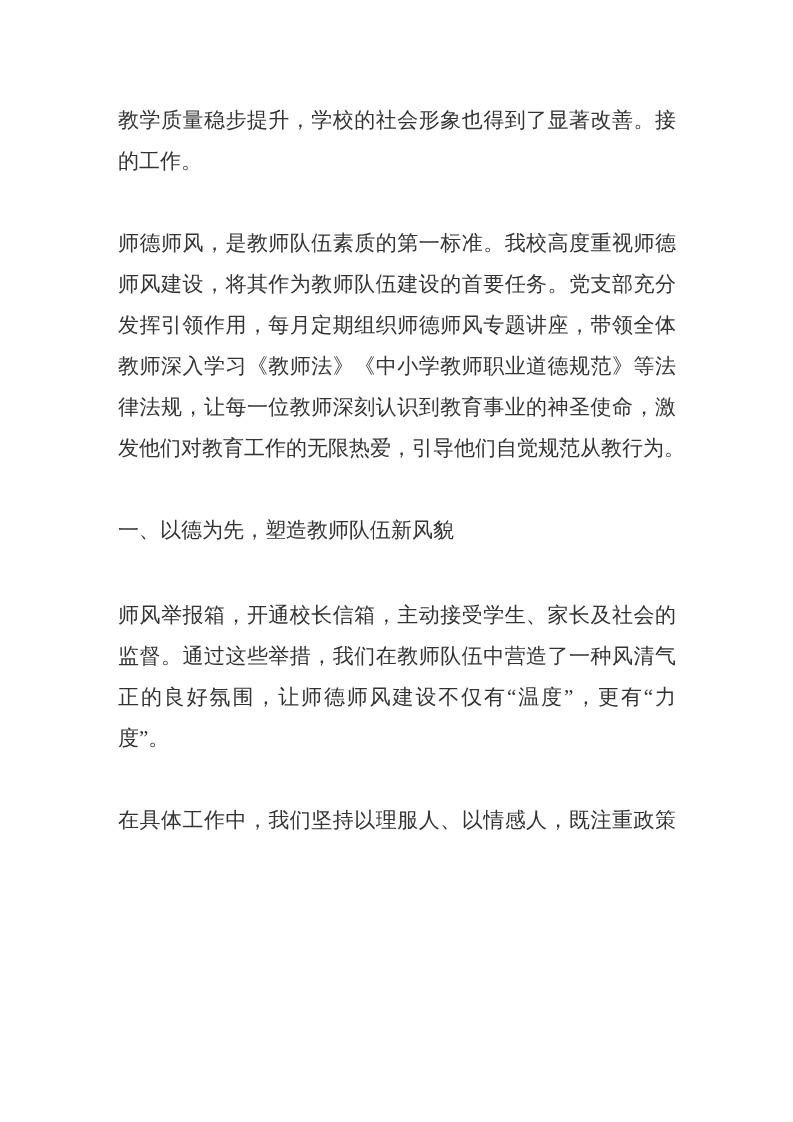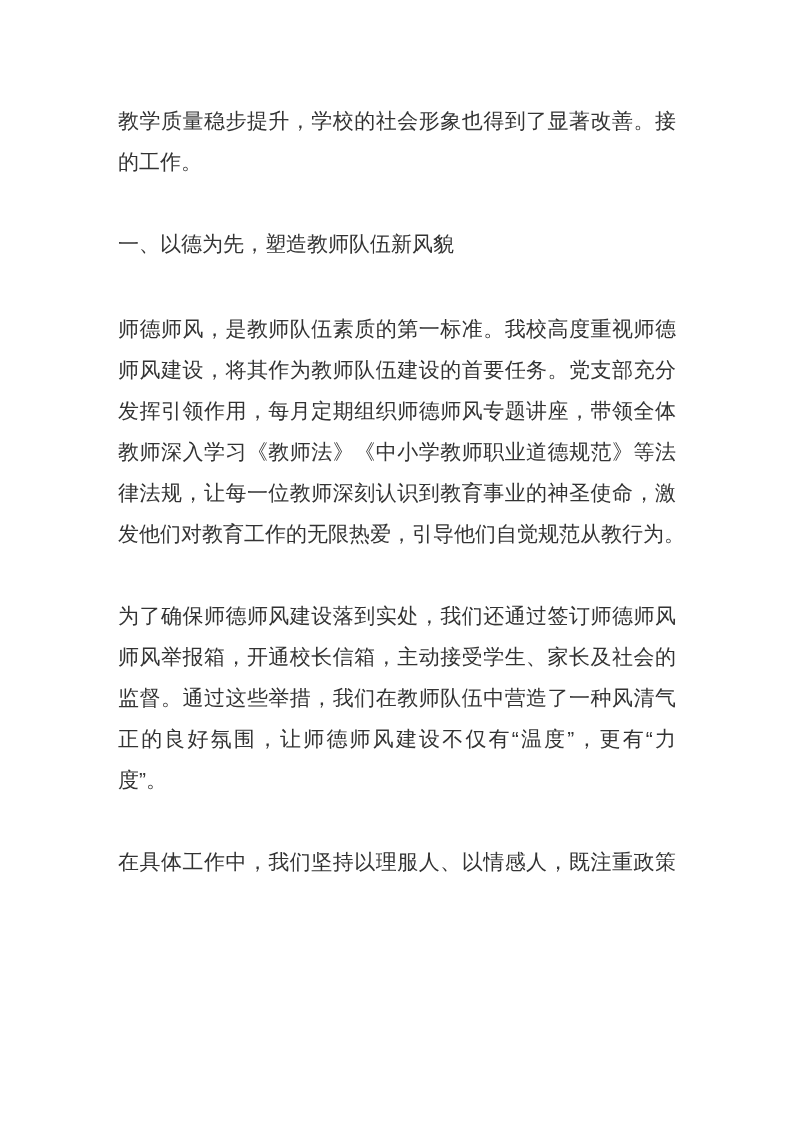--- a/index.html
+++ b/index.html
@@ -12,21 +12,21 @@
     width: 793px;
     height: 1122px;
     background: #ffffff;
     overflow: hidden;
   }
   .doc {
     position: absolute;
     left: 118px;
     top: 100px;
     width: 558px;
-    font-family: Liberation Sans, sans-serif;
+    font-family: Liberation Serif, serif;
     font-size: 21px;
     line-height: 41px;
     color: #333333;
   }
   .block {
     margin: 0 0 41px 0;
   }
   .block.heading {
     margin-bottom: 44px;
   }
@@ -42,33 +42,32 @@
 </style>
 </head>
 <body>
 
 <div class="page">
   <div class="doc" id="doc" style="color: rgb(51, 51, 51);">
       <div class="block paragraph">
         <div class="tline">教学质量稳步提升，学校的社会形象也得到了显著改善。接</div>
         <div class="tline final">的工作。</div>
       </div>
-      <div class="block heading">
-        <div class="tline final">一、以德为先，塑造教师队伍新风貌</div>
-      </div>
       <div class="block paragraph">
         <div class="tline">师德师风，是教师队伍素质的第一标准。我校高度重视师德</div>
         <div class="tline">师风建设，将其作为教师队伍建设的首要任务。党支部充分</div>
         <div class="tline">发挥引领作用，每月定期组织师德师风专题讲座，带领全体</div>
         <div class="tline">教师深入学习《教师法》《中小学教师职业道德规范》等法</div>
         <div class="tline">律法规，让每一位教师深刻认识到教育事业的神圣使命，激</div>
         <div class="tline final">发他们对教育工作的无限热爱，引导他们自觉规范从教行为。</div>
       </div>
+      <div class="block heading">
+        <div class="tline final">一、以德为先，塑造教师队伍新风貌</div>
+      </div>
       <div class="block paragraph">
-        <div class="tline">为了确保师德师风建设落到实处，我们还通过签订师德师风</div>
         <div class="tline">师风举报箱，开通校长信箱，主动接受学生、家长及社会的</div>
         <div class="tline">监督。通过这些举措，我们在教师队伍中营造了一种风清气</div>
         <div class="tline">正的良好氛围，让师德师风建设不仅有“温度”，更有“力</div>
         <div class="tline final">度”。</div>
       </div>
       <div class="block paragraph">
         <div class="tline">在具体工作中，我们坚持以理服人、以情感人，既注重政策</div>
       </div>
     </div>
 </div>

